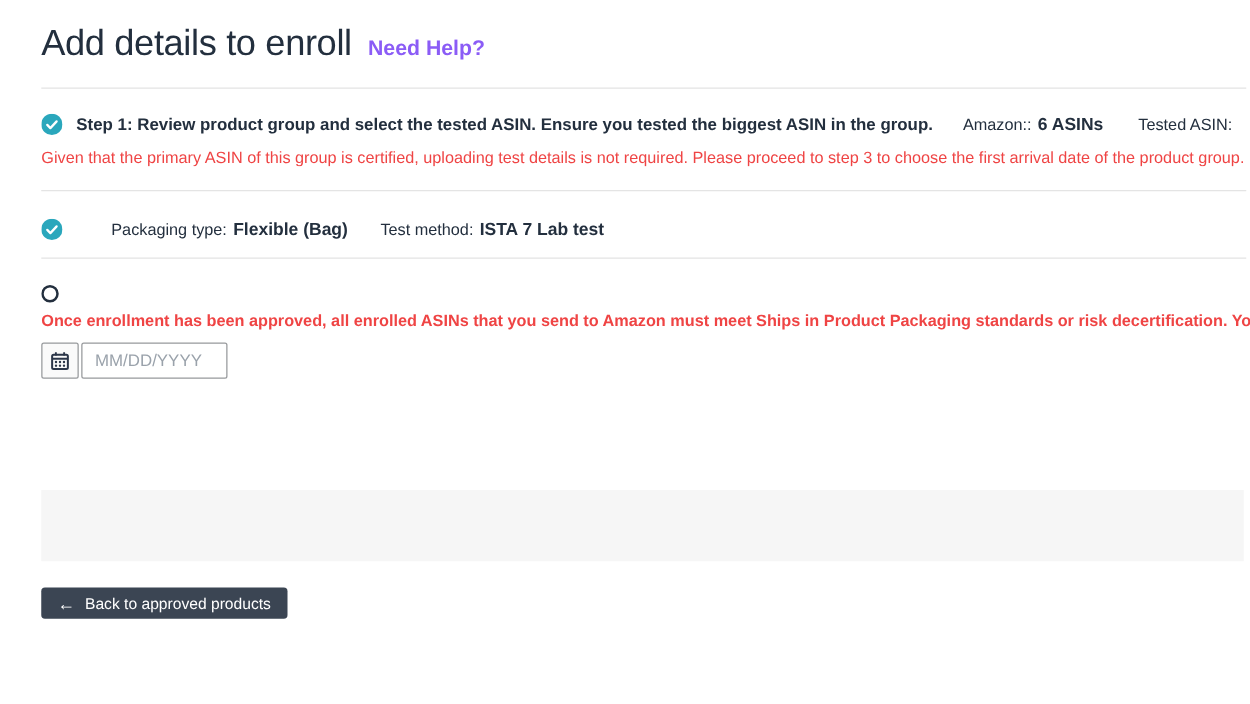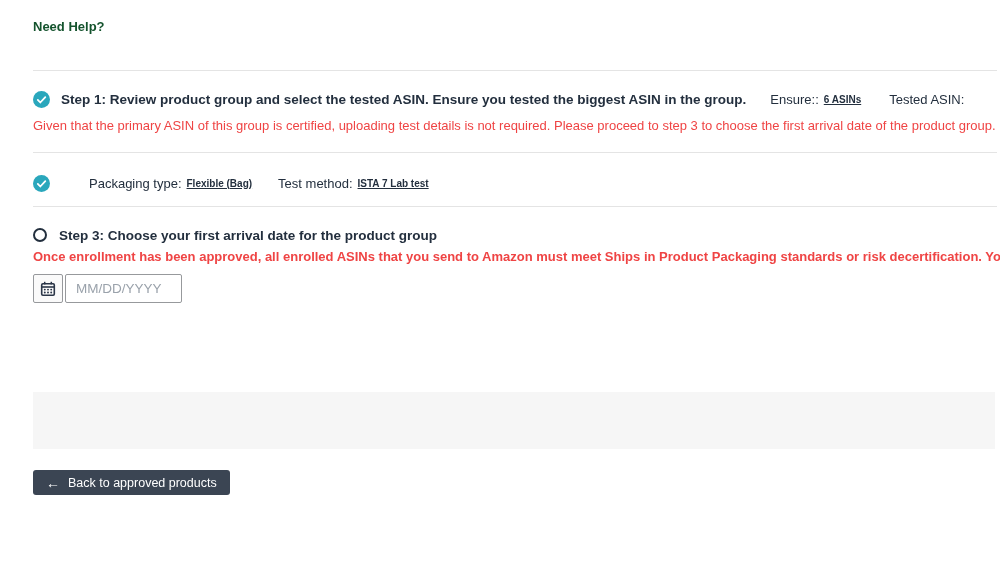--- a/index.html
+++ b/index.html
@@ -6,36 +6,36 @@
   html, body { margin: 0; padding: 0; }
   body {
     width: 1000px; height: 563px; overflow: hidden; position: relative;
     background: #ffffff; color: #232f3e;
     font-family: "Liberation Sans", sans-serif;
   }
 
   
   .title-row { position: absolute; left: 33px; top: 19px; display: flex; align-items: baseline; gap: 13px; white-space: nowrap; }
   .page-title { font-size: 29px; font-weight: 400; letter-spacing: -0.3px; margin: 0; color: #232f3e; }
-  .help-link { color: #14532d; font-size: 13px; font-weight: 700; text-decoration: none; cursor: pointer; }
+  .help-link { color: #8b5cf6; font-size: 17px; font-weight: 700; text-decoration: none; cursor: pointer; }
 
   
   .divider { position: absolute; left: 33px; width: 964px; height: 1px; background: #e4e4e4; }
   .d1 { top: 70px; } .d2 { top: 152px; } .d3 { top: 206px; }
 
   
   .step-row { position: absolute; left: 33px; width: 967px; display: flex; align-items: center; white-space: nowrap; overflow: hidden; cursor: pointer; }
   .r1 { top: 89px; height: 20px; }
   .r2 { top: 173px; height: 20px; }
   .r3 { top: 225px; height: 20px; }
   .status-icon { width: 17px; height: 17px; flex: 0 0 17px; margin-right: 11px; display: inline-flex; }
   .radio-circle { width: 14px; height: 14px; flex: 0 0 14px; margin-right: 12px; border: 2px solid #232f3e; border-radius: 50%; background: #fff; }
   .step-title { font-size: 13.5px; font-weight: 700; color: #232f3e; }
   .meta-label { font-size: 13px; font-weight: 400; }
-  .meta-value { font-size: 10px; font-weight: 700; margin-left: 5px; text-decoration: underline; }
+  .meta-value { font-size: 14px; font-weight: 700; margin-left: 5px; }
   .ml-lg { margin-left: 26px; } .ml-md { margin-left: 28px; } .ml-sm { margin-left: 24px; }
 
   
   .desc-line { position: absolute; left: 33px; width: 967px; font-size: 13px; white-space: nowrap; overflow: hidden; color: #ef4444; }
   .step1-desc { top: 118px; font-weight: 400; }
   .warning-line { top: 249px; font-weight: 700; }
 
   
   .datepicker { position: absolute; left: 33px; top: 274px; display: flex; align-items: stretch; gap: 2px; height: 29px; }
   .cal-btn { width: 30px; height: 29px; padding: 0; border: 1px solid #97999c; border-radius: 2px; background: #fafafa; display: flex; align-items: center; justify-content: center; cursor: pointer; }
@@ -44,34 +44,35 @@
 
   
   .footer-panel { position: absolute; left: 33px; top: 392px; width: 962px; height: 57px; background: #f6f6f6; }
   .back-btn { position: absolute; left: 33px; top: 470px; height: 25px; padding: 0 13px; display: flex; align-items: center; gap: 8px; background: #3b4553; color: #ffffff; border: none; border-radius: 3px; font-size: 12.5px; font-family: "Liberation Sans", sans-serif; cursor: pointer; white-space: nowrap; }
   .back-arrow { font-size: 14px; line-height: 1; }
 </style>
 </head>
 <body>
 
 <div class="title-row">
+  <h1 class="page-title">Add details to enroll</h1>
   <a class="help-link">Need Help?</a>
 </div>
 
 <div class="divider d1"></div>
 
 <div class="step-row r1">
   <span class="status-icon">
     <svg width="17" height="17" viewBox="0 0 17 17">
       <circle cx="8.5" cy="8.5" r="8.5" fill="#2AA7BC"></circle>
       <path d="M4.8 8.9l2.5 2.6 5-5.4" stroke="#ffffff" stroke-width="1.8" fill="none" stroke-linecap="round" stroke-linejoin="round"></path>
     </svg>
   </span>
   <span class="step-title">Step 1: Review product group and select the tested ASIN. Ensure you tested the biggest ASIN in the group.</span>
-  <span class="meta-label ml-sm">Ensure::</span>
+  <span class="meta-label ml-sm">Amazon::</span>
   <span class="meta-value">6 ASINs</span>
   <span class="meta-label ml-md">Tested ASIN:</span>
 </div>
 <div class="desc-line step1-desc">Given that the primary ASIN of this group is certified, uploading test details is not required. Please proceed to step 3 to choose the first arrival date of the product group.</div>
 
 <div class="divider d2"></div>
 
 <div class="step-row r2">
   <span class="status-icon">
     <svg width="17" height="17" viewBox="0 0 17 17">
@@ -82,21 +83,20 @@
   <span class="meta-label ml-md">Packaging type:</span>
   <span class="meta-value">Flexible (Bag)</span>
   <span class="meta-label ml-lg">Test method:</span>
   <span class="meta-value">ISTA 7 Lab test</span>
 </div>
 
 <div class="divider d3"></div>
 
 <div class="step-row r3">
   <span class="radio-circle"></span>
-  <span class="step-title">Step 3: Choose your first arrival date for the product group</span>
 </div>
 <div class="desc-line warning-line">Once enrollment has been approved, all enrolled ASINs that you send to Amazon must meet Ships in Product Packaging standards or risk decertification. Your ASINs</div>
 
 <div class="datepicker">
   <button class="cal-btn">
     <svg width="16" height="16" viewBox="0 0 16 16" fill="none">
       <rect x="1.7" y="2.8" width="12.6" height="11.4" rx="1.2" stroke="#2b3648" stroke-width="1.6"></rect>
       <line x1="1.7" y1="6" x2="14.3" y2="6" stroke="#2b3648" stroke-width="1.6"></line>
       <line x1="4.7" y1="0.8" x2="4.7" y2="3.4" stroke="#2b3648" stroke-width="1.5"></line>
       <line x1="11.3" y1="0.8" x2="11.3" y2="3.4" stroke="#2b3648" stroke-width="1.5"></line>

